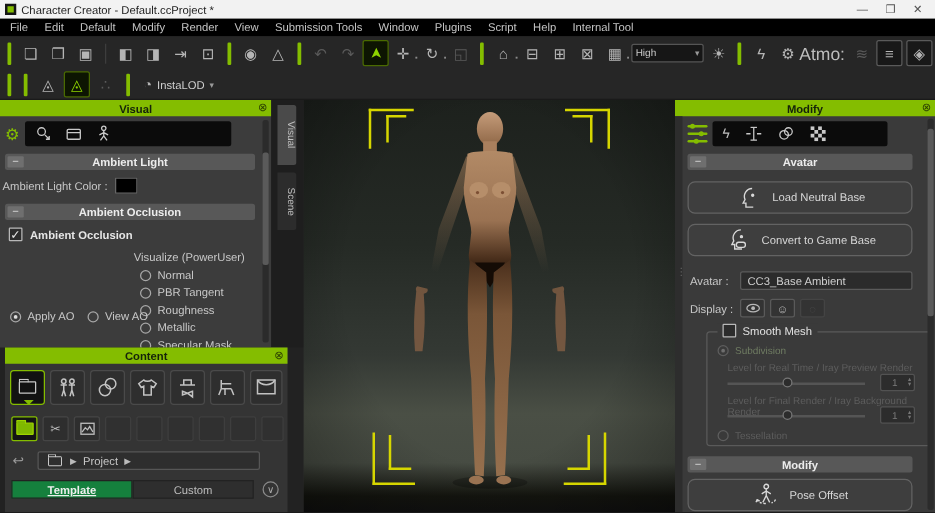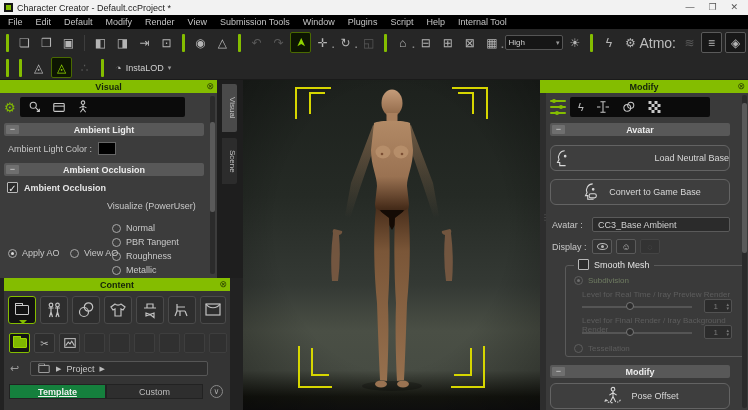--- a/index.html
+++ b/index.html
@@ -203,34 +203,34 @@
         <svg class="ico" width="14" height="14" viewBox="0 0 16 16">
             <circle cx="8" cy="3" r="2"></circle>
             <path d="M8 5v5M8 7l-4 2M8 7l4 2M8 10l-3 4M8 10l3 4"></path>
           </svg>
       </span>
     </div>
     <div class="secbar" style="left:4px;top:43px;width:200px;">
       <span class="minus">−</span>
       <b>Ambient Light</b>
     </div>
-    <div class="abs" style="left:8px;top:62px;display:flex;align-items:center;gap:6px;">
+    <div class="abs" style="left:2px;top:62px;display:flex;align-items:center;gap:6px;">
       <span class="lab">Ambient Light Color :</span>
       <span style="width:18px;height:13px;background:#000;border:1px solid #666;"></span>
     </div>
     <div class="secbar" style="left:4px;top:83px;width:200px;">
       <span class="minus">−</span>
       <b>Ambient Occlusion</b>
     </div>
     <div class="abs" style="left:7px;top:102px;display:flex;align-items:center;gap:6px;">
       <span class="check">✓</span>
       <span class="lab" style="font-weight:bold;color:#e6e6e6;">Ambient Occlusion</span>
     </div>
     <div class="abs lab" style="left:107px;top:121px;">Visualize (PowerUser)</div>
-    <div class="abs" style="left:112px;top:135px;display:flex;flex-direction:column;gap:4px;margin-top:8px;">
+    <div class="abs" style="left:112px;top:135px;display:flex;flex-direction:column;gap:4px;">
       <span style="display:flex;gap:5px;align-items:center;">
           <span class="radio"></span>
           <span class="lab">Normal</span>
         </span>
       <span style="display:flex;gap:5px;align-items:center;">
           <span class="radio"></span>
           <span class="lab">PBR Tangent</span>
         </span>
       <span style="display:flex;gap:5px;align-items:center;">
           <span class="radio"></span>
@@ -430,21 +430,21 @@
             <rect x="6" y="6" width="3" height="3" fill="#c8c8c8"></rect>
             <rect x="3" y="9" width="3" height="3" fill="#c8c8c8"></rect>
             <rect x="9" y="9" width="3" height="3" fill="#c8c8c8"></rect>
           </svg>
       </span>
     </div>
     <div class="secbar" style="left:10px;top:43px;width:180px;">
       <span class="minus">−</span>
       <b>Avatar</b>
     </div>
-    <div class="bigbtn" style="top:65px;justify-content:space-between;">
+    <div class="bigbtn" style="top:65px;">
       <svg class="ico" width="22" height="18" viewBox="0 0 24 20">
           <path d="M15 2a7 7 0 0 0-6.3 9.8L7 15h2.5v3.5H16"></path>
           <circle cx="15.5" cy="8" r="0.9" fill="#ccc"></circle>
         </svg>
       <span>Load Neutral Base</span>
     </div>
     <div class="bigbtn" style="top:99px;">
       <svg class="ico" width="22" height="18" viewBox="0 0 24 20">
           <path d="M15 1a7 7 0 0 0-6.3 9.8L7 14h2.5v4H16"></path>
           <circle cx="15.5" cy="7" r="0.9" fill="#ccc"></circle>

